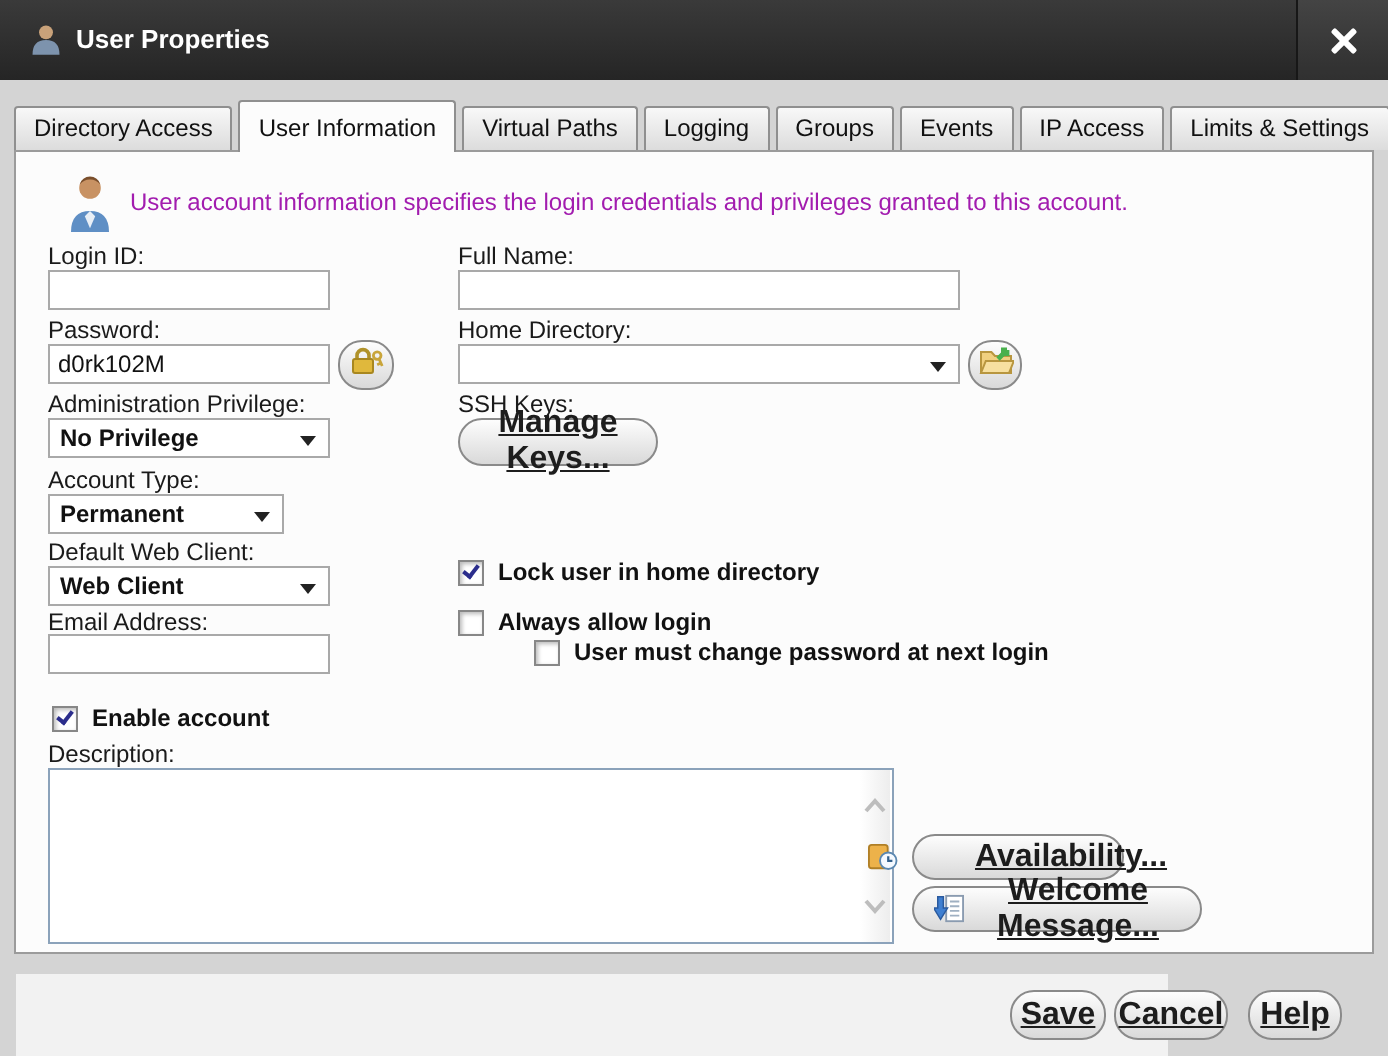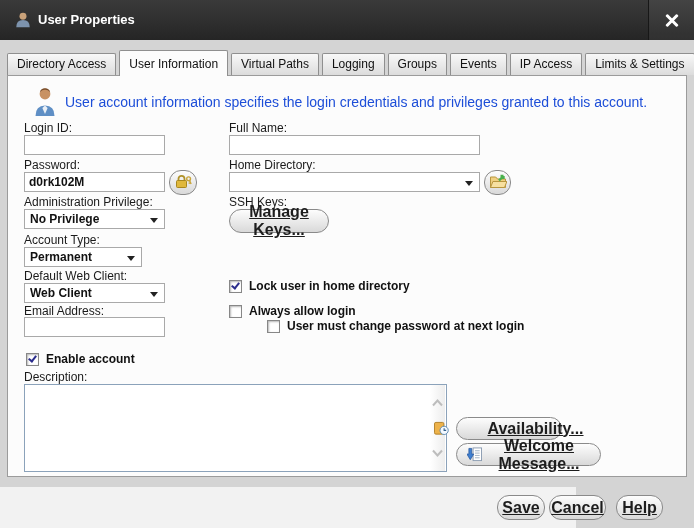--- a/index.html
+++ b/index.html
@@ -30,26 +30,26 @@
     border:1px solid #8f8f8f; border-bottom:none; border-radius:2px 2px 0 0;
     background:linear-gradient(#f8f8f8,#dcdcdc); font-size:12px; color:#111;
     white-space:nowrap; cursor:pointer; }
   .tab.active { height:26px; margin-bottom:0; padding-top:6px; background:#fcfcfc; z-index:3; }
 
   .panel { position:absolute; left:7px; top:75px; width:680px; height:402px;
     background:#fcfcfc; border:1px solid #9b9b9b; z-index:1; }
 
   
   .info-icon { position:absolute; left:26px; top:11px; width:22px; height:30px; }
-  .info-text { position:absolute; left:57px; top:18px; width:600px; font-size:14px; color:#1d4ed8; }
+  .info-text { position:absolute; left:57px; top:18px; width:600px; font-size:12px; color:#a21caf; }
 
   
   .lbl { position:absolute; font-size:12px; color:#1a1a1a; white-space:nowrap; }
   .txt { position:absolute; height:20px; border:1px solid #a9a9a9; background:#fff;
-    padding:1px 4px; font-family:"Liberation Sans",sans-serif; font-size:12px; font-weight:bold; color:#111; }
+    padding:1px 4px; font-family:"Liberation Sans",sans-serif; font-size:12px; font-weight:normal; color:#111; }
 
   .combo { position:absolute; height:20px; border:1px solid #a9a9a9; background:#fff;
     font-size:12px; font-weight:bold; color:#111; line-height:18px; padding:0 18px 0 5px; cursor:pointer; }
   .combo .arrow { position:absolute; right:6px; top:8px; width:0; height:0;
     border-left:4px solid transparent; border-right:4px solid transparent; border-top:5px solid #222; }
 
   .btn { border:1px solid #8a8a8a; border-radius:12px; background:linear-gradient(#fdfdfd,#d9d9d9);
     font-family:"Liberation Sans",sans-serif; font-size:16px; font-weight:bold; color:#1d1d1d;
     cursor:pointer; display:flex; align-items:center; justify-content:center;text-decoration:underline; }
   .iconbtn { position:absolute; padding:0; }
@@ -65,21 +65,21 @@
   .chkrow .chklabel { margin-left:7px; font-size:12px; font-weight:bold; color:#111; }
 
   .desc { position:absolute; left:16px; top:308px; width:423px; height:88px;
     border:1px solid #8ba2ba; background:#fff; resize:none; overflow:hidden;
     font-family:"Liberation Sans",sans-serif; font-size:12px; padding:3px 20px 3px 4px; }
   .vscroll { position:absolute; left:422px; top:309px; width:15px; height:86px;
     background:linear-gradient(to right,#ffffff,#ededed); cursor:pointer; }
   .vscroll svg { position:absolute; left:2px; }
 
   
-  .footer { position:absolute; left:0; top:487px; width:576px; height:41px; background:#f2f2f2; }
+  .footer { position:absolute; left:8px; top:487px; width:576px; height:41px; background:#f2f2f2; }
   .footer .btn { position:absolute; top:8px; height:25px; }
 </style>
 </head>
 <body>
 
 <div class="dialog">
 
   <div class="titlebar">
     <span class="titlebar-icon">
       <svg viewBox="0 0 16 16" width="18" height="18">

